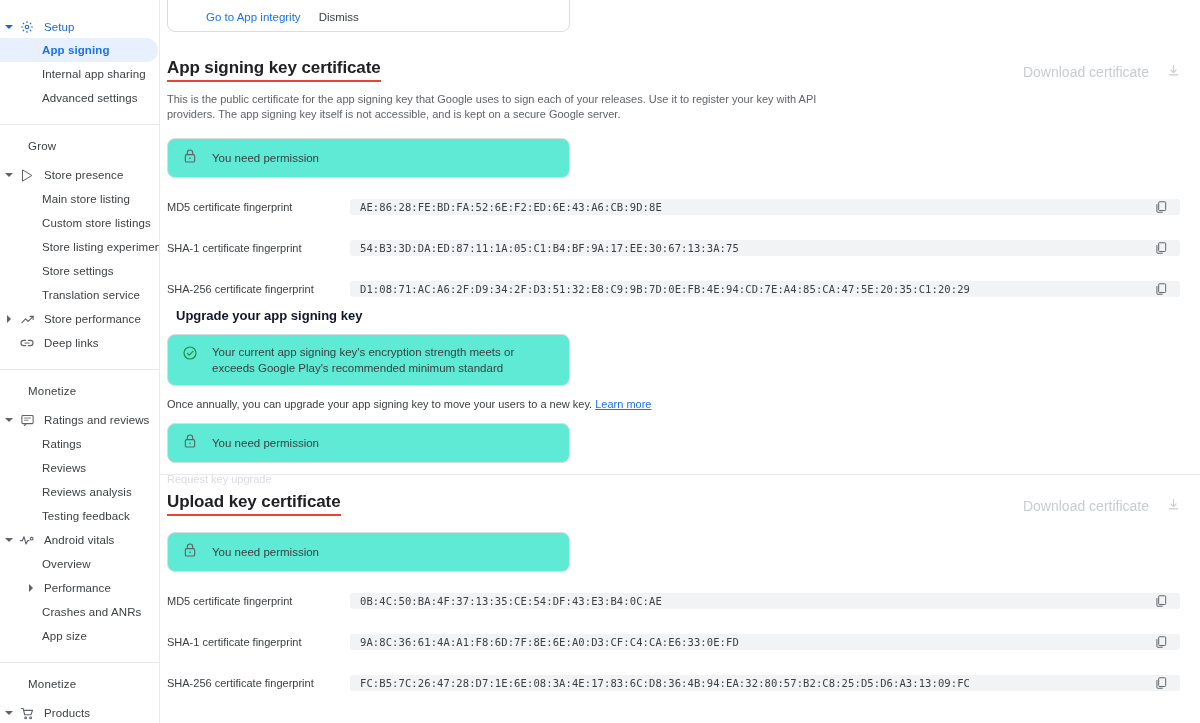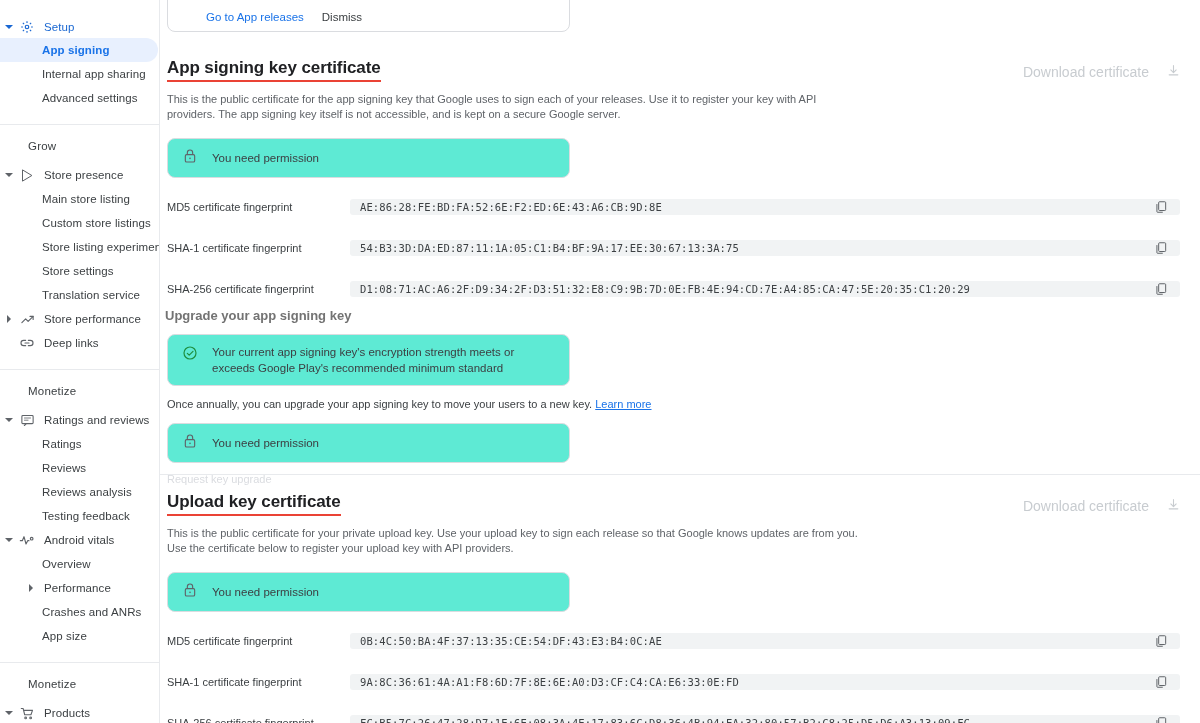--- a/index.html
+++ b/index.html
@@ -139,22 +139,22 @@
     letter-spacing: .1px;
     white-space: nowrap; overflow: hidden;
   }
   .copy-btn {
     width: 26px; height: 26px; min-width: 26px;
     display: flex; align-items: center; justify-content: center;
     cursor: pointer; border-radius: 50%;
   }
 
   .sub-title {
-    font-size: 13px; color: #737373; font-weight: bold;
-    margin-left: 5px;
+    font-size: 13px; color: #0f172a; font-weight: bold;
+    margin-left: 16px;
   }
   .note {
     font-size: 11px; color: #3c4043;
     margin-left: 7px; margin-top: 12px;
   }
   .note a { color: #1a73e8; }
   .ghost-link {
     font-size: 11px; color: #dadce0;
     margin-left: 7px; margin-top: 10px; display: block;
   }
@@ -353,21 +353,21 @@
         <span class="nav-label">App pricing</span>
       </div>
 
     </div>
   </div>
 
   <div class="main">
 
     <div class="banner">
       <div class="banner-actions">
-        <span class="banner-link">Go to App releases</span>
+        <span class="banner-link">Go to App integrity</span>
         <span class="banner-dismiss">Dismiss</span>
       </div>
     </div>
 
     <div class="section" style="top:58px;">
       <div style="position:relative;">
         <span class="h-title">App signing key certificate</span>
         <div class="dl-cert">
           <span>Download certificate</span>
           <span>
@@ -475,21 +475,20 @@
           <span>
             <svg width="13" height="13" viewBox="0 0 24 24" fill="none" stroke="#c8ccd0" stroke-width="2" stroke-linecap="round" stroke-linejoin="round">
               <path d="M12 3v12"></path>
                 <path d="M7 11l5 5 5-5"></path>
                 <path d="M4 20h16"></path>
             </svg>
           </span>
         </div>
       </div>
 
-      <div class="h-desc">This is the public certificate for your private upload key. Use your upload key to sign each release so that Google knows updates are from you. Use the certificate below to register your upload key with API providers.</div>
 
       <div class="perm-box" style="margin-top:16px;">
         <span>
           <svg width="16" height="16" viewBox="0 0 24 24" fill="none" stroke="#5f6368" stroke-width="1.7">
             <rect x="5" y="10" width="14" height="11" rx="2"></rect>
             <path d="M8 10V7a4 4 0 0 1 8 0v3"></path>
             <circle cx="12" cy="15.5" r="1.2" fill="#5f6368" stroke="none"></circle>
           </svg>
         </span>
         <span class="perm-text">You need permission</span>

